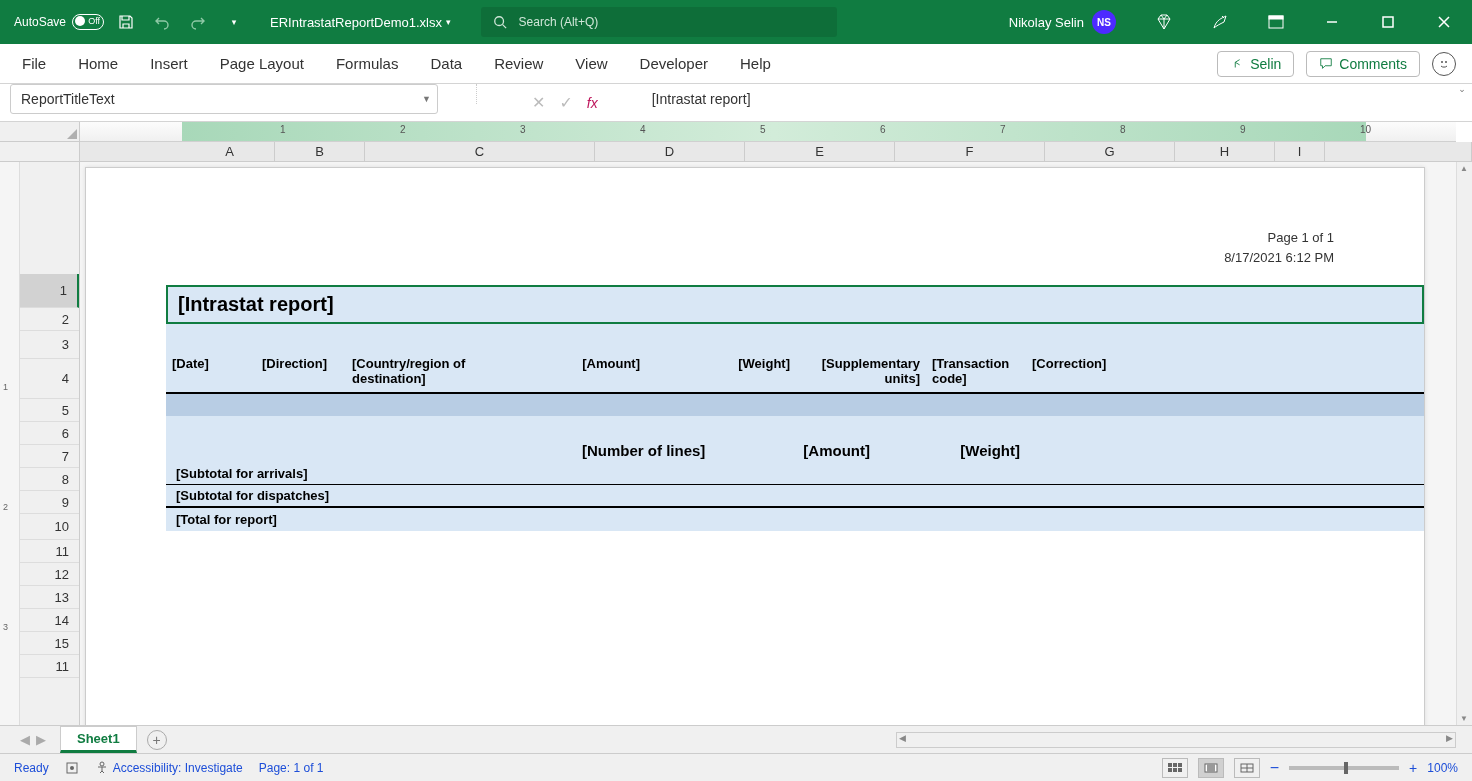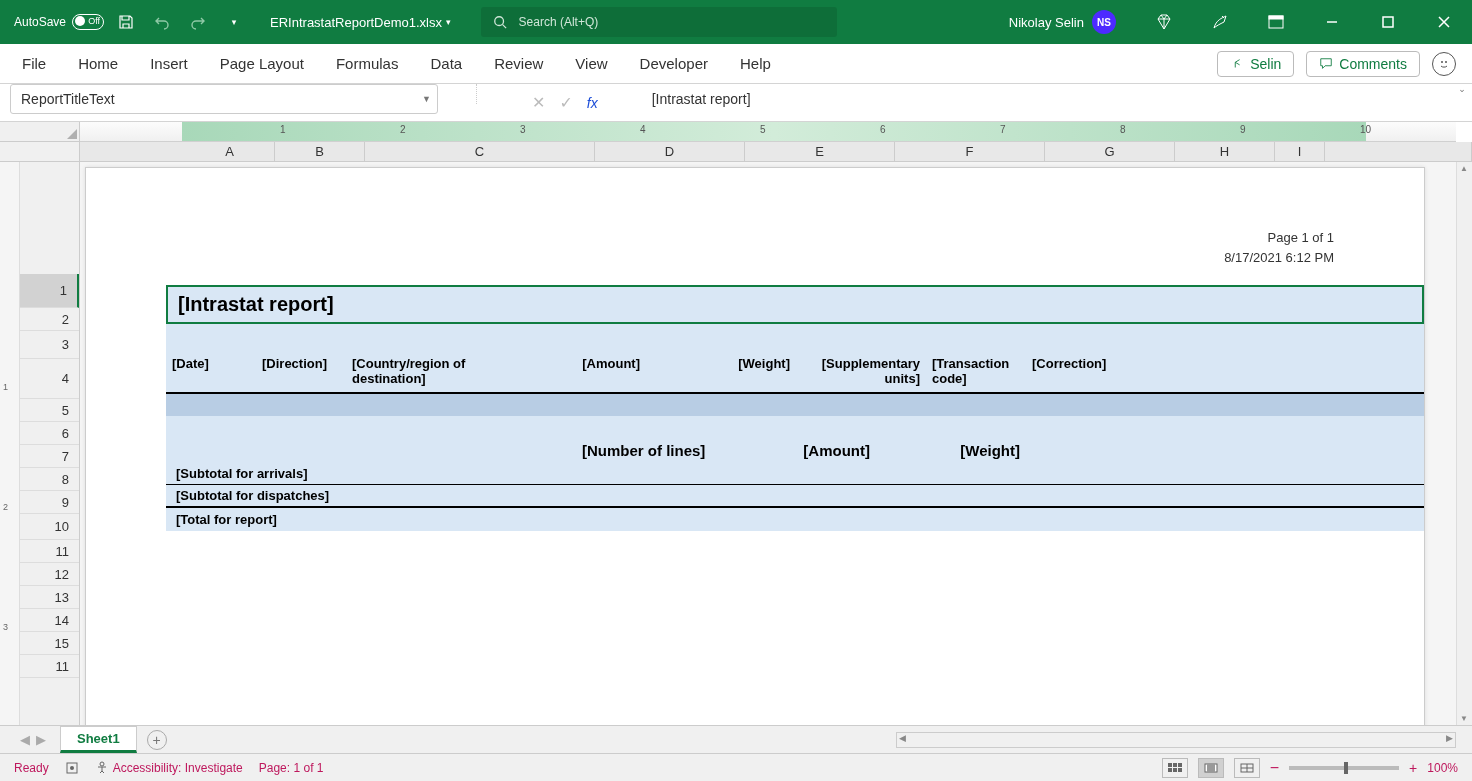--- a/index.html
+++ b/index.html
@@ -27,21 +27,21 @@
 .ribbon-right { margin-left: auto; display: flex; align-items: center; gap: 12px; padding-right: 16px; }
 .share-btn { border: 1px solid #bbb; border-radius: 4px; padding: 4px 12px; display: flex; align-items: center; gap: 6px; color: #107c41; font-size: 14px; }
 .smiley { width: 24px; height: 24px; border: 1.5px solid #555; border-radius: 50%; display: flex; align-items: center; justify-content: center; font-size: 11px;}
 
 
 .formula-row { height: 38px; border-bottom: 1px solid #d4d4d4; display: flex; background: #fff; gap: 32px; }
 .namebox { width: 428px; height: 30px; border: 1px solid #ccc; margin-left: 10px; display: flex; align-items: center; padding: 0 10px; font-size: 14px; color: #333; position: relative; border-radius:3px;}
 .namebox .dd { position: absolute; right: 6px; color: #777; font-size: 9px;}
 .fb-sep { width: 10px; border-left: 1px dotted #ccc; height: 20px; margin: 0 6px;}
 .fb-btns { display: flex; align-items: center; gap: 14px; color: #bbb; padding: 0 8px; }
-.fx { font-style: italic; color: #1d4ed8; font-size: 14px;}
+.fx { font-style: italic; color: #be185d; font-size: 14px;}
 .formula-input { flex: 1; padding: 0 14px; font-size: 14px; color: #333; display: flex; align-items: center; height: 30px; position:relative;}
 .fb-expand { width: 20px; color: #777; font-size: 9px; text-align:center;}
 
 
 .sheet-area { position: absolute; top: 122px; left: 0; right: 0; bottom: 56px; background: #fff; display:flex; flex-direction: column;}
 .ruler-h { height: 20px; background: linear-gradient(#fcfcfc,#f0f0f0); border-bottom: 1px solid #d0d0d0; position: relative; margin-left: 80px; margin-right: 16px;}
 .ruler-h .tick { position: absolute; top: 2px; font-size: 10px; color: #555;}
 .green-strip { position:absolute; left:102px; right:90px; top:0; bottom:0; background: linear-gradient(to right, #a8d8b9, #d2ecd9 50%, #a8d8b9);} 
 .col-headers { height: 20px; display: flex; border-bottom: 1px solid #ccc;}
 .corner { width: 80px; border-right: 1px solid #ccc; background: #f0f0f0;}
@@ -75,21 +75,21 @@
 
 .sheettabs { position: absolute; bottom: 28px; left: 0; right: 0; height: 28px; background: #f0f0f0; border-top: 1px solid #ccc; display: flex; align-items: center; padding-left: 20px; font-size: 13px;}
 .nav-arrows { color: #aaa; display:flex; gap:6px; margin-right:14px;}
 .stab { padding: 4px 16px; background: #fff; border: 1px solid #ccc; border-bottom: 3px solid #107c41; color: #107c41; font-weight: 600;}
 .addtab { margin-left: 10px; width: 20px; height: 20px; border: 1px solid #aaa; border-radius: 50%; display: flex; align-items: center; justify-content: center; color: #777; font-size: 14px;}
 .hscroll { margin-left: auto; width: 560px; height: 16px; background: #f0f0f0; border:1px solid #ccc; margin-right:16px; position:relative;}
 .hscroll::before{content:"◀"; position:absolute; left:2px; top:0; font-size:9px; color:#888;}
 .hscroll::after{content:"▶"; position:absolute; right:2px; top:0; font-size:9px; color:#888;}
 
 
-.statusbar { position: absolute; bottom: 0; left: 0; right: 0; height: 28px; background: #f0f0f0; border-top: 1px solid #ccc; display: flex; align-items: center; padding: 0 14px; font-size: 12px; color: #be185d; gap: 16px;}
+.statusbar { position: absolute; bottom: 0; left: 0; right: 0; height: 28px; background: #f0f0f0; border-top: 1px solid #ccc; display: flex; align-items: center; padding: 0 14px; font-size: 12px; color: #1d4ed8; gap: 16px;}
 .statusbar .right { margin-left: auto; display: flex; align-items: center; gap: 10px;}
 .view-btn { width: 26px; height: 20px; border: 1px solid #bbb; display:flex; align-items:center; justify-content:center; font-size:10px;}
 .view-btn.active { background: #d0d0d0;}
 .zoom-slider { width: 110px; height: 4px; background: #bbb; position: relative;}
 .zoom-slider::before { content:""; position:absolute; left:50%; top:-4px; width:4px; height:12px; background:#666;}
 
 svg { display: block; }
 </style>
 </head>
 <body>

